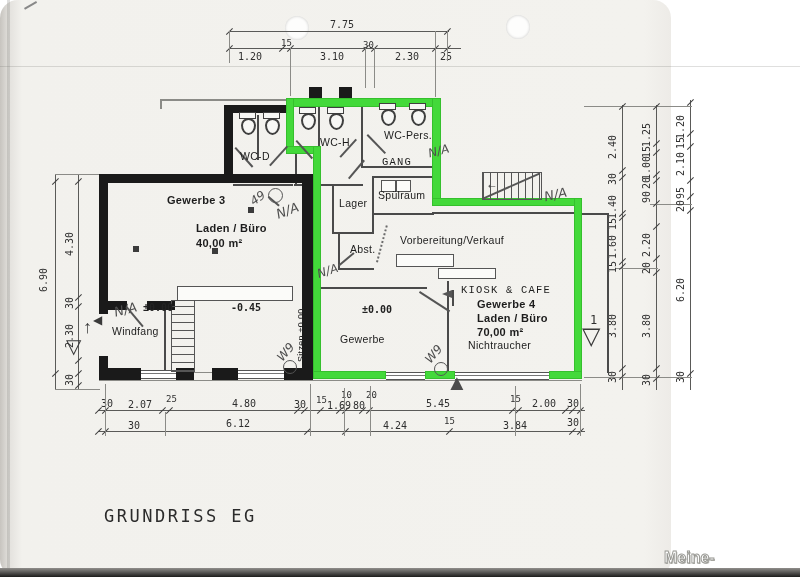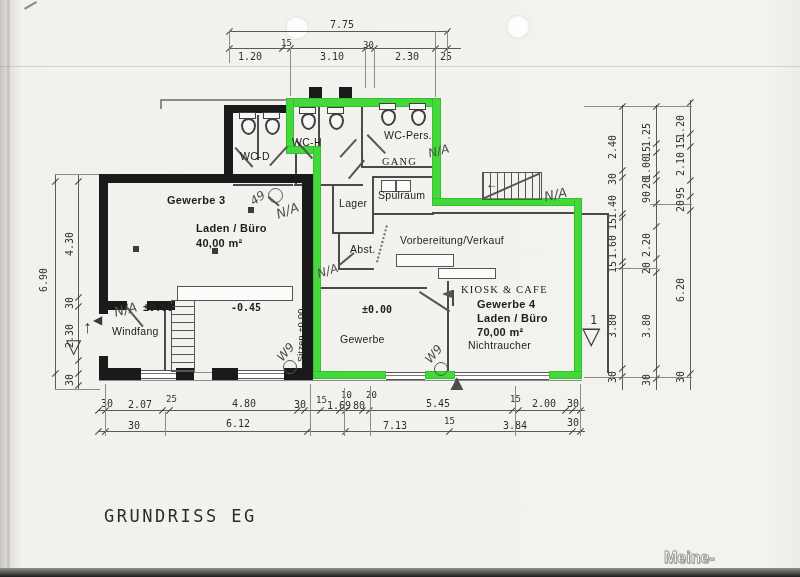--- a/index.html
+++ b/index.html
@@ -1,18 +1,18 @@
 <!DOCTYPE html>
 <html><head>
 <meta charset="utf-8">
 <style>
   html,body{margin:0;padding:0;}
   body{width:800px;height:577px;overflow:hidden;font-family:"Liberation Sans",sans-serif;}
-  #page{position:absolute;inset:0;width:800px;height:577px;
-    background:linear-gradient(90deg,#c7c4bf 0,#e3e1dd 9px,#f2f1ed 22px,#f3f2ee 96%,#edebe7 100%);}
+  #page{position:absolute;inset:0;width:671px;height:577px;
+    background:linear-gradient(90deg,#c7c4bf 0,#e3e1dd 9px,#f2f1ed 22px,#f3f2ee 96%,#edebe7 100%);border-radius:18px;}
   .abs{position:absolute;}
   
   .w{position:absolute;background:#1a1a1a;}
   .g{position:absolute;background:#43d93a;box-shadow:inset 0 0 0 1px #35c02d;}
   .tl{position:absolute;background:#4a4a4a;}
   .tll{position:absolute;background:#8b8b87;}
   .win{position:absolute;background:#fff;border-top:1px solid #555;border-bottom:1px solid #555;}
   .win::after{content:"";display:block;height:1px;background:#777;margin-top:2px;}
   .box{position:absolute;border:1px solid #555;background:#fbfbf9;}
   .stairs{position:absolute;border:1px solid #555;background:repeating-linear-gradient(90deg,#555 0 1px,transparent 1px 7px);}
@@ -21,21 +21,21 @@
   .dash{background:none;border-top:2px dotted #6b6b6b;height:0;}
   
   .dl{position:absolute;background:#5a5a58;}
   .tk{position:absolute;width:9px;height:1.2px;background:#3f3f3f;transform:rotate(-45deg);}
   .dim{position:absolute;font:10px/1 "DejaVu Sans Mono",monospace;color:#2f2f2f;white-space:nowrap;}
   .dim.sm{font-size:9px;}
   .dv{position:absolute;width:36px;text-align:center;font:10px/1 "DejaVu Sans Mono",monospace;color:#2f2f2f;transform:rotate(-90deg);white-space:nowrap;}
   
   .lab{position:absolute;font:10.5px/1.15 "Liberation Sans",sans-serif;color:#1c1c1c;white-space:nowrap;letter-spacing:.3px;}
   .lab.b{font-weight:bold;font-size:11px;}
-  .lab.mono{font-family:Liberation Serif, serif;letter-spacing:1.2px;}
+  .lab.mono{font-family:Liberation Mono, monospace;letter-spacing:1.2px;}
   .lvl{position:absolute;font:bold 10px/1 "DejaVu Sans Mono",monospace;color:#222;white-space:nowrap;}
   .hw{position:absolute;font:italic 13px/1 "DejaVu Sans",sans-serif;color:#4e4e4e;white-space:nowrap;}
   .glyph{position:absolute;color:#3a3a3a;line-height:1;}
   .toi{position:absolute;width:11px;height:13px;border:2px solid #3f3f3f;border-radius:50% 50% 50% 50%/42% 42% 58% 58%;background:#f7f7f5;}
   .tank{position:absolute;width:15px;height:5px;border:1.5px solid #3f3f3f;background:#f7f7f5;}
   .sq{position:absolute;width:6px;height:6px;background:#3b3b3b;}
   .circ{position:absolute;border:1.5px solid #555;border-radius:50%;}
   .hole{position:absolute;width:24px;height:24px;border-radius:50%;background:#fdfdfc;box-shadow:inset 0 0 3px rgba(0,0,0,.22);}
   #title{position:absolute;left:104px;top:506px;font:17px "DejaVu Sans Mono",monospace;letter-spacing:2.5px;color:#2b2b2b;text-align:center;}
   #watermark{position:absolute;left:664px;top:549px;font:bold 16px "Liberation Sans",sans-serif;color:#fdfdfd;-webkit-text-stroke:.9px #979792;text-shadow:1px 1px 0 #b5b5b0;}
@@ -166,21 +166,21 @@
   <span class="dim" style="left:327px;top:401px">1.69</span>
   <span class="dim sm" style="left:341px;top:391px">10</span>
   <span class="dim" style="left:353px;top:401px">80</span>
   <span class="dim sm" style="left:366px;top:391px">20</span>
   <span class="dim" style="left:426px;top:399px">5.45</span>
   <span class="dim sm" style="left:510px;top:395px">15</span>
   <span class="dim" style="left:532px;top:399px">2.00</span>
   <span class="dim" style="left:567px;top:399px">30</span>
   <span class="dim" style="left:128px;top:421px">30</span>
   <span class="dim" style="left:226px;top:419px">6.12</span>
-  <span class="dim" style="left:383px;top:421px">7.13</span>
+  <span class="dim" style="left:383px;top:421px">4.24</span>
   <span class="dim sm" style="left:444px;top:417px">15</span>
   <span class="dim" style="left:503px;top:421px">3.84</span>
   <span class="dim" style="left:567px;top:418px">30</span>
   <div class="tk" style="left:94px;top:410px"></div>
   <div class="tk" style="left:101px;top:410px"></div>
   <div class="tk" style="left:158px;top:410px"></div>
   <div class="tk" style="left:165px;top:410px"></div>
   <div class="tk" style="left:293px;top:410px"></div>
   <div class="tk" style="left:300px;top:410px"></div>
   <div class="tk" style="left:316px;top:410px"></div>
@@ -300,21 +300,21 @@
   <div class="sq" style="left:248px;top:207px"></div>
 
   <span class="glyph" style="left:83px;top:318px;font-size:18px">↑</span>
   <span class="glyph" style="left:93px;top:314px;font-size:12px">◀</span>
   <span class="glyph" style="left:66px;top:336px;font-size:20px">▽</span>
   <span class="glyph" style="left:446px;top:372px;font-size:22px;color:#4c4c4c">▲</span>
   <span class="glyph" style="left:582px;top:324px;font-size:24px">▽</span>
   <span class="dim" style="left:590px;top:314px;font-size:12px">1</span>
 
   <span class="lab" style="left:240px;top:150px">WC-D</span>
-  <span class="lab" style="left:292px;top:136px">WC-H</span>
+  <span class="lab" style="left:320px;top:136px">WC-H</span>
   <span class="lab" style="left:384px;top:129px">WC-Pers.</span>
   <span class="lab mono" style="left:382px;top:156px">GANG</span>
   <span class="lab" style="left:378px;top:189px">Spülraum</span>
   <span class="lab" style="left:339px;top:197px">Lager</span>
   <span class="lab" style="left:350px;top:243px">Abst.</span>
   <span class="lab" style="left:400px;top:234px">Vorbereitung/Verkauf</span>
   <span class="lab b" style="left:167px;top:194px">Gewerbe 3</span>
   <span class="lab b" style="left:196px;top:222px">Laden / Büro</span>
   <span class="lab b" style="left:196px;top:237px">40,00 m²</span>
   <span class="lab mono" style="left:461px;top:284px;font-size:10.5px">KIOSK &amp; CAFE</span>

